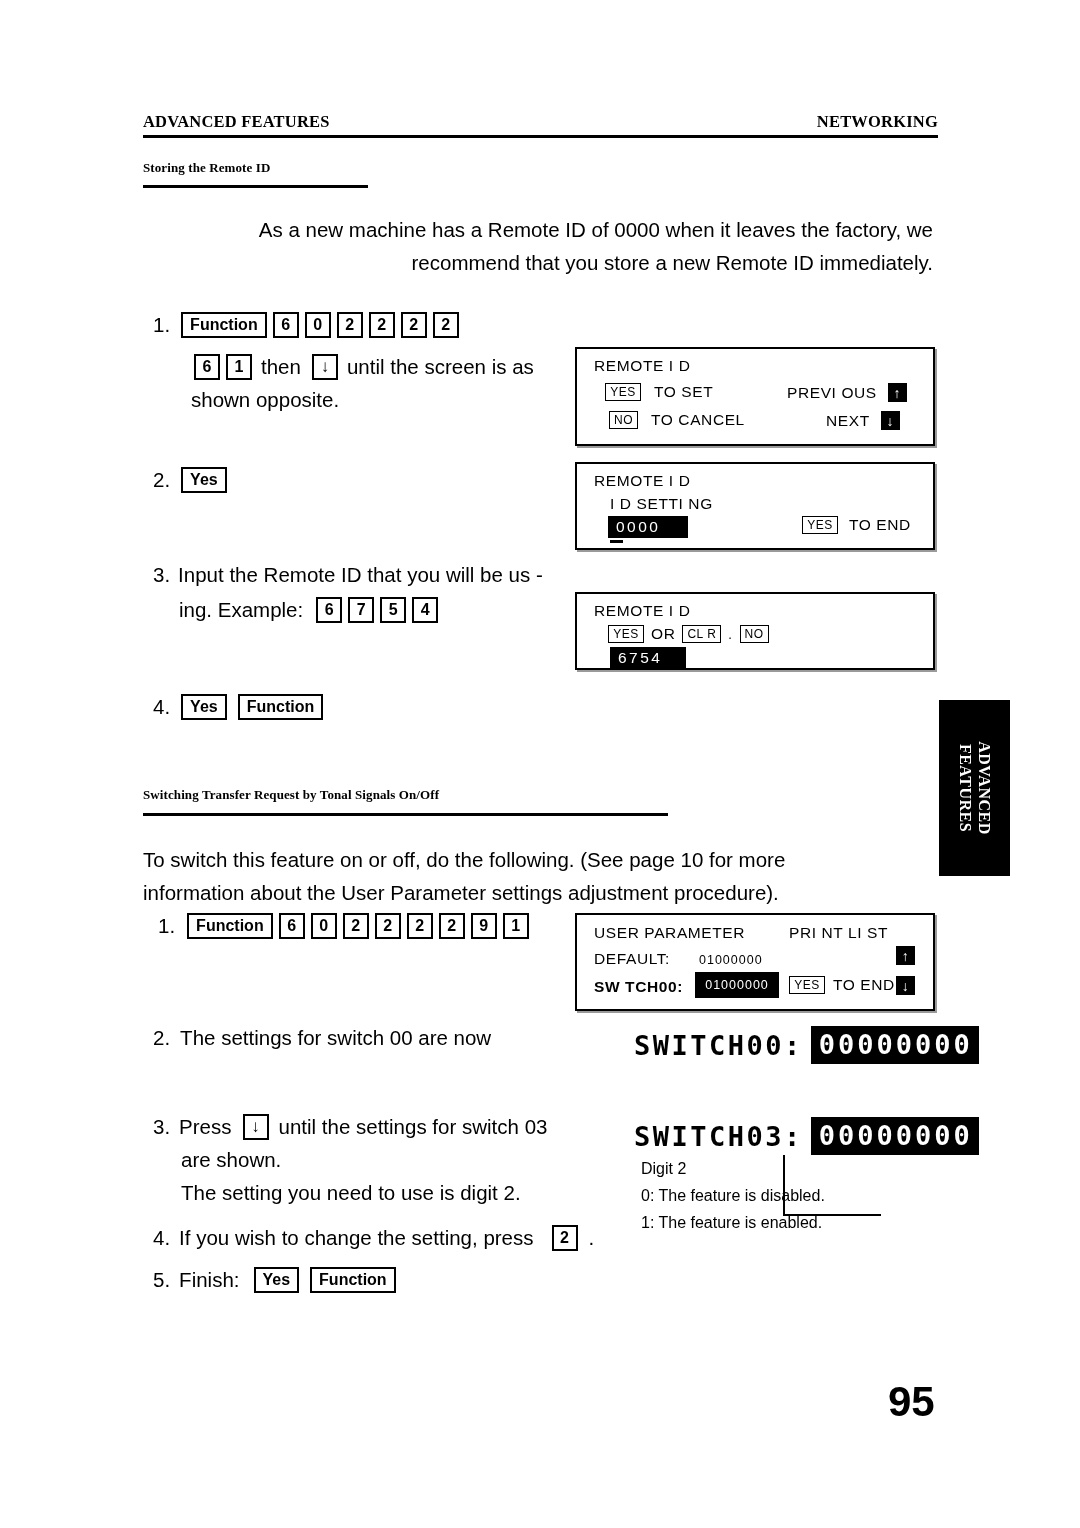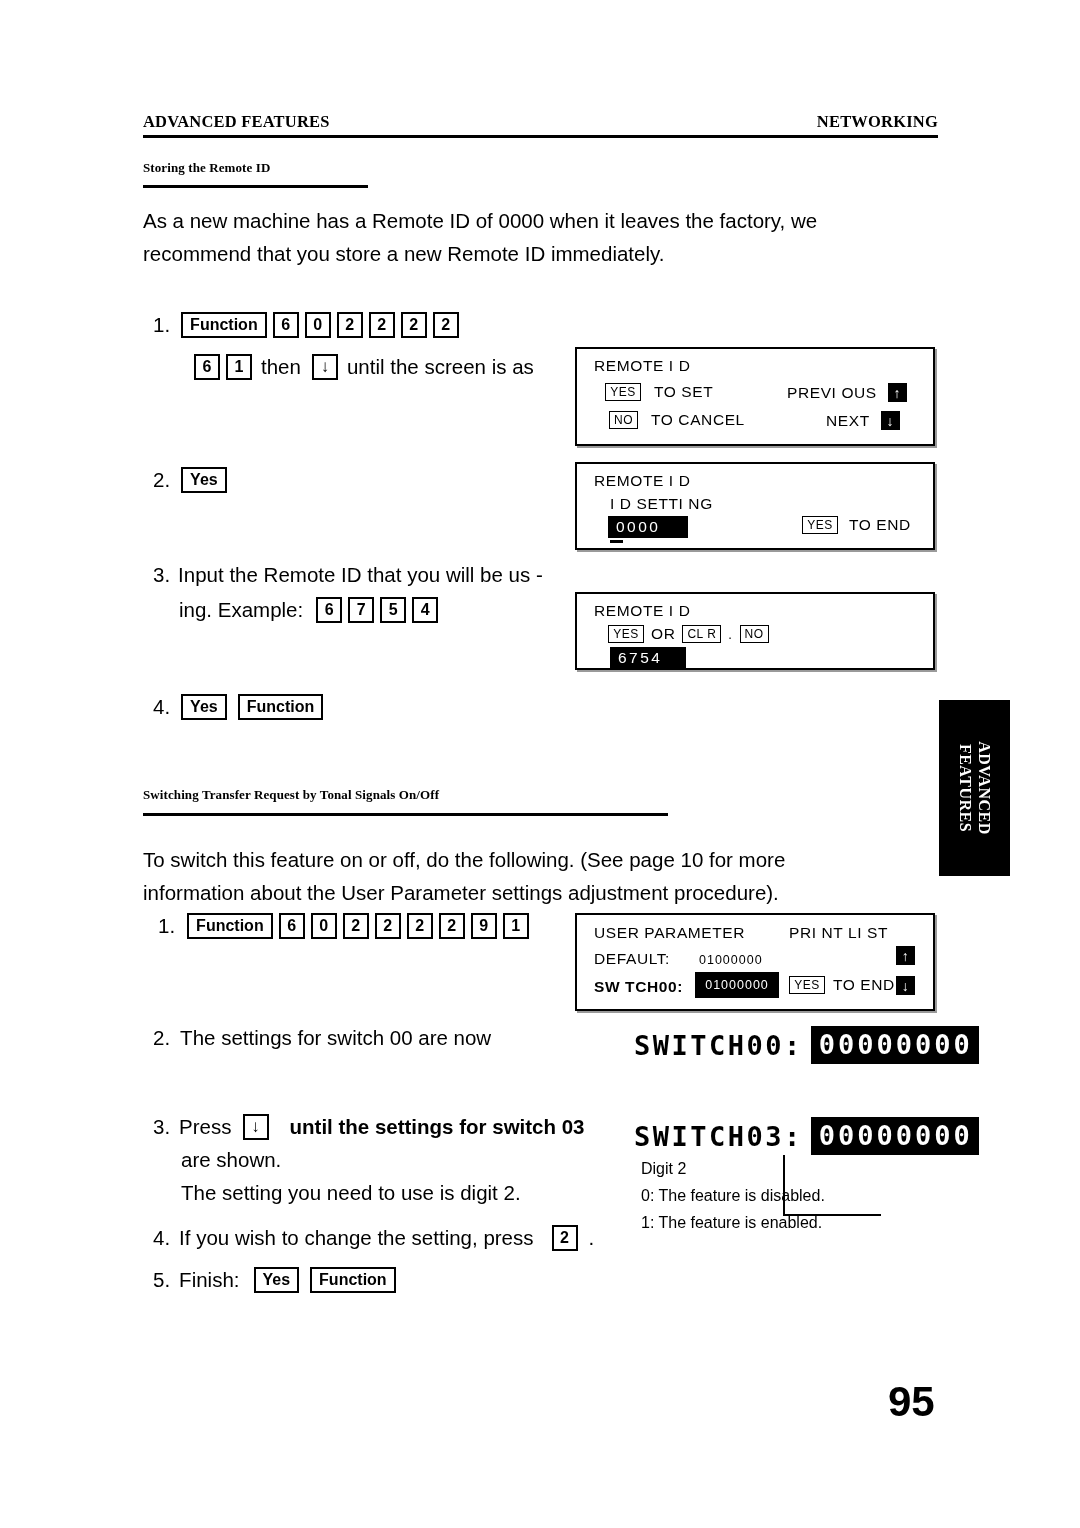--- a/index.html
+++ b/index.html
@@ -255,21 +255,21 @@
 
 <div class="page-header">
   <span>ADVANCED FEATURES</span>
   <span>NETWORKING</span>
 </div>
 <div class="header-rule"></div>
 
 <div class="sec-heading" style="left:143px; top:160px;">Storing the Remote ID</div>
 <div class="sec-heading-rule" style="left:143px; top:185px; width:225px;"></div>
 
-<div class="body-text" style="left:143px; top:204px; width:790px;">
+<div class="body-text" style="left:143px; top:213px; width:790px;text-align:right;">
   <div>As a new machine has a Remote ID of 0000 when it leaves the factory, we</div>
   <div>recommend that you store a new Remote ID immediately.</div>
 </div>
 
 <div class="step" style="left:153px; top:308px;">
   <div class="step-line">
     <span style="margin-right:8px;">1.</span>
     <span class="key key-word">Function</span>
     <span class="key key-num">6</span>
     <span class="key key-num">0</span>
@@ -277,20 +277,23 @@
     <span class="key key-num">2</span>
     <span class="key key-num">2</span>
     <span class="key key-num">2</span>
   </div>
   <div class="step-line" style="margin-top:9px; margin-left:38px;">
     <span class="key key-num">6</span>
     <span class="key key-num">1</span>
     <span style="margin:0 6px;">then</span>
     <span class="key key-arrow">↓</span>
     <span style="margin-left:4px;">until the screen is as</span>
+  </div>
+  <div class="step-line" style="margin-left:38px;">
+    <span>shown opposite.</span>
   </div>
 </div>
 
 <div class="lcd" style="left:575px; top:347px; width:360px; height:99px;">
   <div class="lcd-inner">
     <div class="lcd-row" style="left:17px; top:8px;">REMOTE I D</div>
     <div class="lcd-row" style="left:28px; top:34px;">
       <span class="lcd-key lcd-key-wide">YES</span>
       <span class="lcd-txt" style="margin-left:13px;">TO SET</span>
     </div>
@@ -427,21 +430,21 @@
 <div class="bigdisp" style="left:634px; top:1026px;">
   <span>SWITCH00:</span>
   <span class="bigdisp-val">00000000</span>
 </div>
 
 <div class="step" style="left:153px; top:1110px;">
   <div class="step-line">
     <span style="margin-right:9px;">3.</span>
     <span>Press</span>
     <span class="key key-arrow" style="margin-left:11px;">↓</span>
-    <span style="margin-left:16px;font-weight:bold;">until the settings for switch 03</span>
+    <span style="margin-left:5px;">until the settings for switch 03</span>
   </div>
   <div class="step-line" style="margin-left:28px;">
     <span>are shown.</span>
   </div>
   <div class="step-line" style="margin-left:28px;">
     <span>The setting you need to use is digit 2.</span>
   </div>
 </div>
 
 <div class="bigdisp" style="left:634px; top:1117px;">

